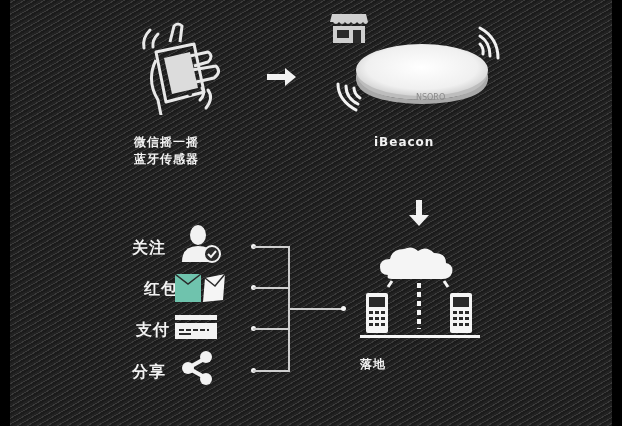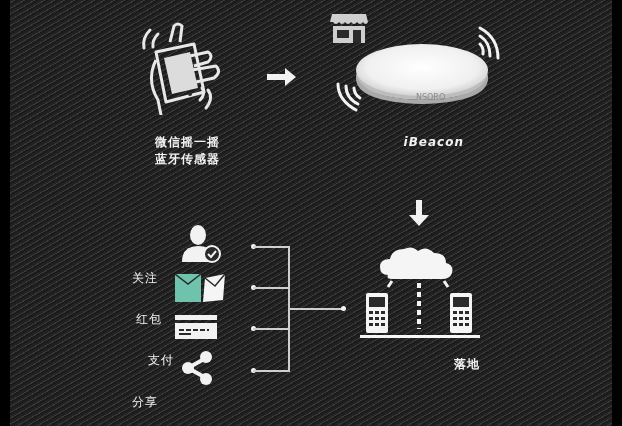--- a/index.html
+++ b/index.html
@@ -2,22 +2,22 @@
 <html><head>
 <meta charset="utf-8">
 <style>
   html,body{margin:0;padding:0;}
   body{width:622px;height:426px;background:#000;position:relative;overflow:hidden;font-family:"DejaVu Sans",sans-serif;}
   .canvas{position:absolute;left:10px;top:0;width:602px;height:426px;
     background-color:#2a2a2a;
     background-image:repeating-linear-gradient(-30deg,#1b1b1b 0px,#1b1b1b 2px,#3a3a3a 2px,#3a3a3a 3px,#222 3px,#222 5px);
   }
   .abs{position:absolute;}
-  .label{position:absolute;color:#f2f2f2;font-size:12px;font-weight:bold;text-align:right;line-height:17px;white-space:nowrap;letter-spacing:1px;}
-  .side-label{position:absolute;color:#f2f2f2;font-size:12px;font-weight:normal;white-space:nowrap;letter-spacing:1px;margin-top:32px;}
+  .label{position:absolute;color:#f2f2f2;font-size:12px;font-weight:bold;text-align:left;line-height:17px;white-space:nowrap;letter-spacing:1px;}
+  .side-label{position:absolute;color:#f2f2f2;font-size:16px;font-weight:bold;white-space:nowrap;letter-spacing:1px;}
   .line{position:absolute;background:#cfcfcf;}
   .dot{position:absolute;width:5px;height:5px;border-radius:50%;background:#f5f5f5;}
 </style>
 </head>
 <body>
 
 <div class="canvas"></div>
 
 <svg class="abs" style="left:132px;top:20px" width="90" height="95" viewBox="0 0 90 95">
   <g fill="none" stroke="#e8e8e8" stroke-width="3" stroke-linecap="round">
@@ -67,31 +67,31 @@
   <text x="86" y="82" font-size="8" fill="#8a8a8a" font-family="DejaVu Sans, sans-serif">NSORO</text>
   <g fill="none" stroke="#f2f2f2" stroke-width="3" stroke-linecap="round">
     <path d="M150 10 Q168 20 168 40"></path>
       <path d="M150 18 Q160 24 160 38"></path>
       <path d="M150 26 Q154 30 153 36"></path>
     <path d="M8 66 Q8 82 26 92"></path>
       <path d="M16 68 Q16 80 28 86"></path>
       <path d="M24 70 Q24 76 30 80"></path>
   </g>
 </svg>
-<div class="label" style="left:374px;top:134px;width:90px;font-style:italic;">
+<div class="label" style="left:374px;top:134px;width:90px;">
   <div>iBeacon</div>
 </div>
 
 <svg class="abs" style="left:409px;top:200px" width="20" height="26" viewBox="0 0 20 26">
   <path d="M7 0 H13 V15 H20 L10 26 L0 15 H7 Z" fill="#f2f2f2"></path>
 </svg>
 
 <div class="side-label" style="left:132px;top:238px;">关注</div>
-<div class="side-label" style="left:136px;top:279px;">红包</div>
-<div class="side-label" style="left:148px;top:320px;">支付</div>
+<div class="side-label" style="left:144px;top:279px;">红包</div>
+<div class="side-label" style="left:136px;top:320px;">支付</div>
 <div class="side-label" style="left:132px;top:362px;">分享</div>
 
 <svg class="abs" style="left:180px;top:224px" width="44" height="40" viewBox="0 0 44 40">
   <ellipse cx="18" cy="11" rx="8" ry="10" fill="#f2f2f2"></ellipse>
   <path d="M2 38 Q2 22 18 22 Q30 22 33 30 L33 38 Z" fill="#f2f2f2"></path>
   <circle cx="32" cy="30" r="8" fill="#2a2a2a" stroke="#f2f2f2" stroke-width="2"></circle>
   <path d="M28 30 L31 33 L36 27" fill="none" stroke="#f2f2f2" stroke-width="2"></path>
 </svg>
 <svg class="abs" style="left:175px;top:272px" width="52" height="32" viewBox="0 0 52 32">
   <path d="M30 6 L50 2 L48 28 L28 30 Z" fill="#f5f5f5"></path>

